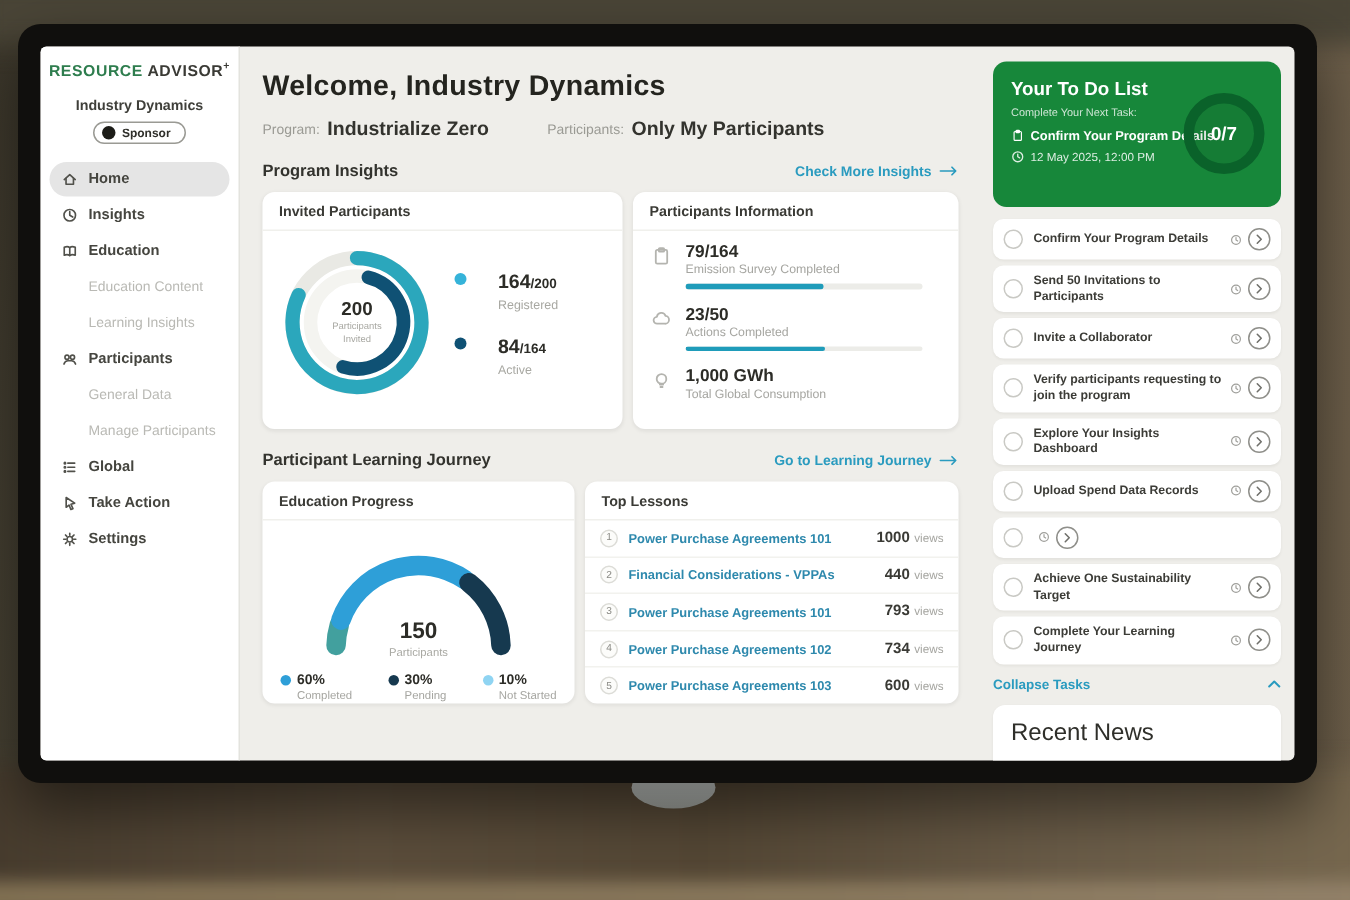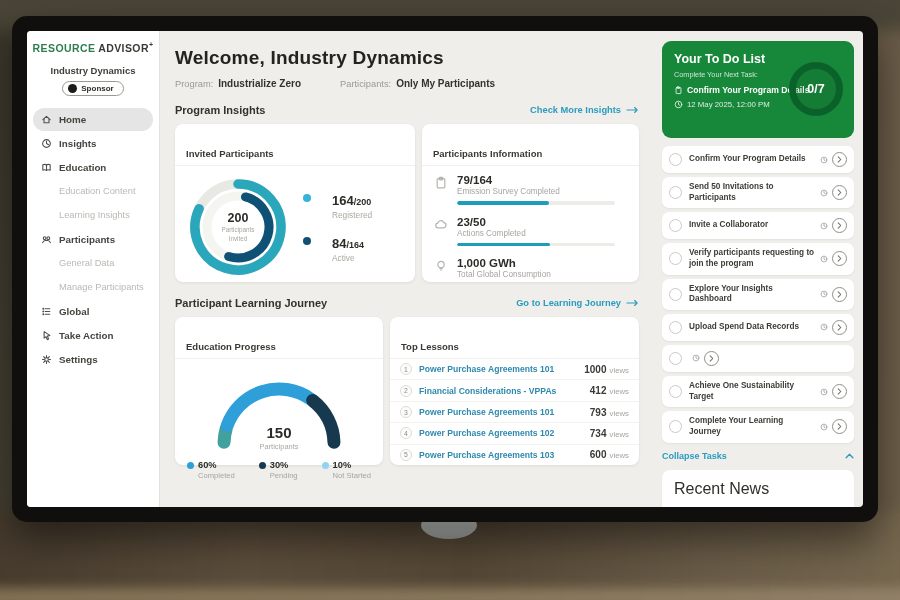--- a/index.html
+++ b/index.html
@@ -37,30 +37,30 @@
   .side-item .micon { width:11px; height:11px; margin-right:7px; color:#51514b; flex-shrink:0; display:flex; }
   .side-item .micon svg { width:11px; height:11px; }
   .side-item.sub { font-weight:400; color:#b9b9b4; padding-left:26px; font-size:9.3px; }
 
   
   .main { position:absolute; left:133px; top:0; width:492px; height:100%; padding:16px 13px 0 15px; }
   .welcome { font-size:19px; font-weight:700; color:#24241f; letter-spacing:.2px; }
   .filters { display:flex; gap:34px; margin-top:9px; }
   .filter { display:flex; align-items:center; gap:5px; cursor:default; }
   .filter .flabel { font-size:9.3px; color:#9a9a94; }
-  .filter .fvalue { font-size:10px; font-weight:700; color:#33332e; }
+  .filter .fvalue { font-size:13px; font-weight:700; color:#33332e; }
   .filter .chev { color:#55554f; display:flex; }
   .section-row { display:flex; align-items:center; justify-content:space-between; margin-top:15px; }
   .section-title { font-size:11px; font-weight:700; color:#33332e; }
   .tlink { display:flex; align-items:center; gap:5px; font-size:9.3px; font-weight:700; color:#2a9bbf; cursor:pointer; }
   .tlink svg { width:13px; height:8px; }
 
   .cards-row { display:flex; gap:7px; margin-top:8px; }
   .card { background:#fff; border-radius:8px; box-shadow:0 1px 3px rgba(30,30,25,.08); }
-  .card-title { font-size:9.5px; font-weight:700; color:#3a3a35; padding:24px 11px 6px; border-bottom:1px solid #f0f0ec; }
+  .card-title { font-size:9.5px; font-weight:700; color:#3a3a35; padding:8px 11px 6px; border-bottom:1px solid #f0f0ec; }
 
   .card-invited { width:240px; height:158px; }
   .invited-body { display:flex; align-items:center; padding:8px 8px 0 10px; }
   .donut-wrap { position:relative; width:106px; height:106px; }
   .donut-wrap svg { width:106px; height:106px; }
   .donut-center { position:absolute; inset:0; display:flex; flex-direction:column; align-items:center; justify-content:center; text-align:center; }
   .donut-center .dval { font-size:12.5px; font-weight:700; color:#2c2c27; }
   .donut-center .dlab { font-size:6.3px; color:#a8a8a2; width:42px; line-height:1.3; margin-top:1px; }
   .inv-legend { margin-left:12px; display:flex; flex-direction:column; gap:14px; }
   .ileg-row { display:flex; align-items:flex-start; gap:21px; }
@@ -404,21 +404,21 @@
     <span class="ltitle">Power Purchase Agreements 101</span>
     <span class="lviews">
       <span class="lnum">1000</span>
       <span class="lsuf">views</span>
                   </span>
                 </div>
                 <div class="lesson-row">
                   <span class="lrank">2</span>
     <span class="ltitle">Financial Considerations - VPPAs</span>
     <span class="lviews">
-      <span class="lnum">412</span>
+      <span class="lnum">440</span>
       <span class="lsuf">views</span>
                   </span>
                 </div>
                 <div class="lesson-row">
                   <span class="lrank">3</span>
     <span class="ltitle">Power Purchase Agreements 101</span>
     <span class="lviews">
       <span class="lnum">793</span>
       <span class="lsuf">views</span>
                   </span>

